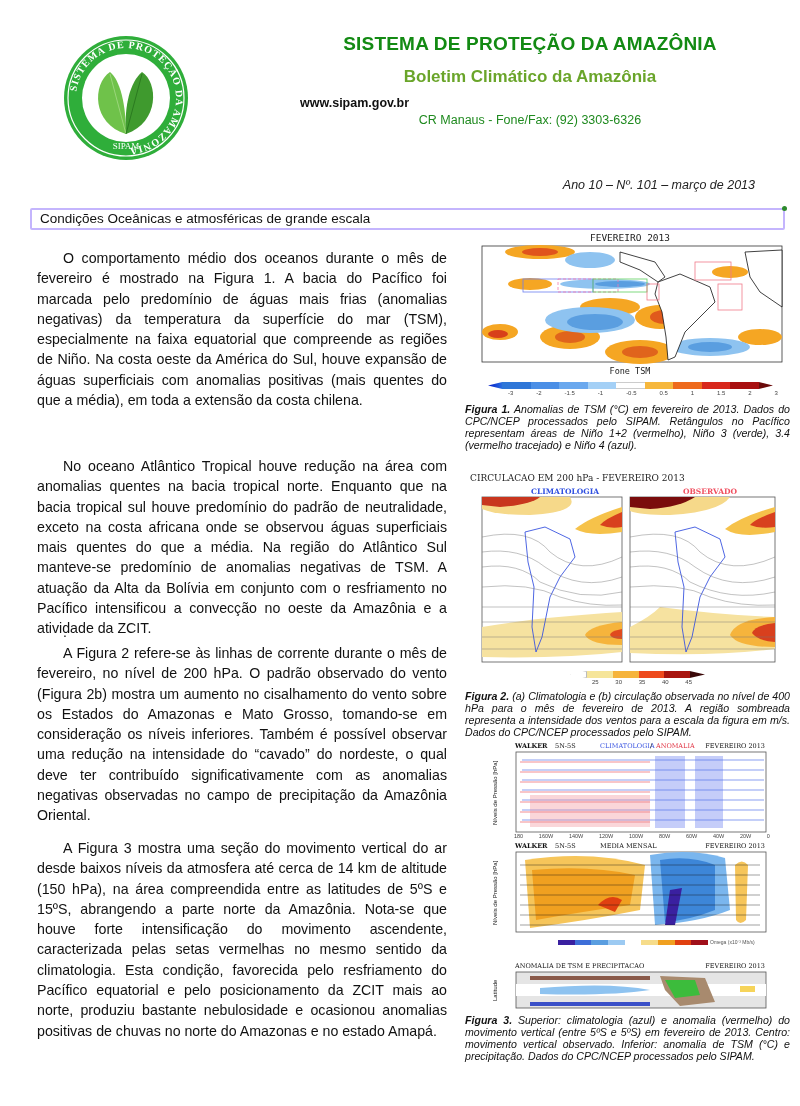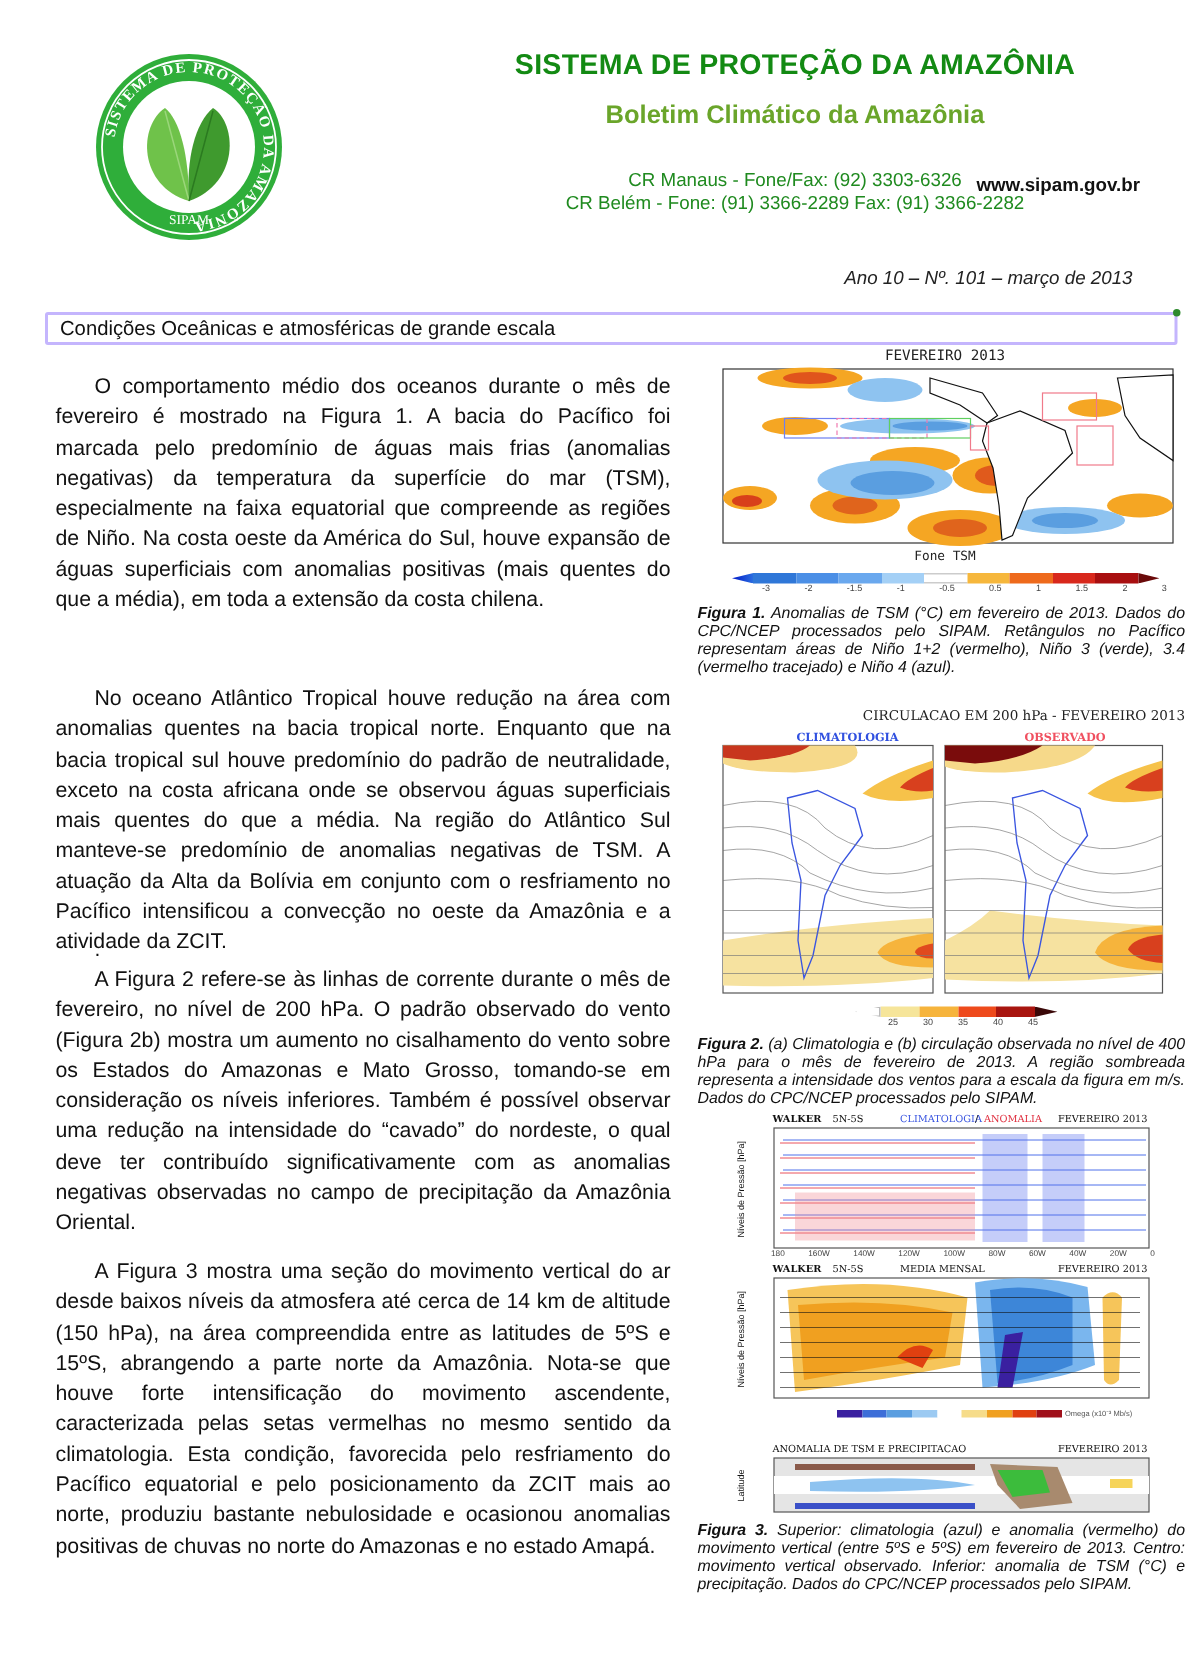--- a/index.html
+++ b/index.html
@@ -2,21 +2,21 @@
 <html><head>
 <meta charset="utf-8">
 <style>
   html, body { margin:0; padding:0; background:#ffffff; }
   body { width:800px; height:1106px; position:relative; overflow:hidden; font-family:"Liberation Sans", sans-serif; color:#111; }
 
   
   .logo { position:absolute; left:62px; top:34px; width:128px; height:128px; }
   .title { position:absolute; left:300px; top:33px; width:460px; text-align:center; font-weight:bold; color:#138a13; font-size:19px; letter-spacing:0.2px; }
   .subtitle { position:absolute; left:300px; top:67px; width:460px; text-align:center; font-weight:bold; color:#6aa52a; font-size:17px; }
-  .website { position:absolute; left:300px; top:96px; width:460px; text-align:right; font-weight:bold; color:#111; font-size:12.5px;margin-top:20px; }
+  .website { position:absolute; left:300px; top:96px; width:460px; text-align:left; font-weight:bold; color:#111; font-size:12.5px; }
   .contacts { position:absolute; left:300px; top:113px; width:460px; text-align:center; color:#1f8a1f; font-size:12.5px; line-height:15px; }
   .edition { position:absolute; right:45px; top:178px; font-style:italic; color:#222; font-size:12.5px; }
 
   
   .section-box { position:absolute; left:30px; top:208px; width:755px; height:22px; border:2px solid #c4b5fd; border-radius:2px; box-sizing:border-box; }
   .section-box::after { content:""; position:absolute; right:-4px; top:-4px; width:5px; height:5px; background:#2d8a2d; border-radius:50%; }
   .section-title { position:absolute; left:8px; top:1px; font-size:13.5px; color:#111; }
 
   
   .col { position:absolute; left:37px; width:410px; font-size:14.2px; line-height:20.3px; text-align:justify; }
@@ -50,21 +50,20 @@
     </text>
     <text x="64" y="115" text-anchor="middle" font-size="9" fill="#ffffff" font-family="Liberation Serif, serif">SIPAM</text>
   </svg>
 </div>
 
 <div class="title">SISTEMA DE PROTEÇÃO DA AMAZÔNIA</div>
 <div class="subtitle">Boletim Climático da Amazônia</div>
 <div class="website">www.sipam.gov.br</div>
 <div class="contacts">
   <div>CR Manaus - Fone/Fax: (92) 3303-6326</div>
-  <div>CR Belém - Fone: (91) 3366-2289 Fax: (91) 3366-2282</div>
 </div>
 <div class="edition">Ano 10 – Nº. 101 – março de 2013</div>
 
 <div class="section-box">
   <span class="section-title">Condições Oceânicas e atmosféricas de grande escala</span>
 </div>
 
 <div class="col p1">
     <p>O comportamento médio dos oceanos durante o mês de fevereiro é mostrado na Figura 1. A bacia do Pacífico foi marcada pelo predomínio de águas mais frias (anomalias negativas) da temperatura da superfície do mar (TSM), especialmente na faixa equatorial que compreende as regiões de Niño. Na costa oeste da América do Sul, houve expansão de águas superficiais com anomalias positivas (mais quentes do que a média), em toda a extensão da costa chilena.</p>
   </div>
@@ -141,21 +140,21 @@
     <span>0.5</span>
     <span>1</span>
     <span>1.5</span>
     <span>2</span>
     <span>3</span>
   </div>
 </div>
 <div class="caption" style="top:403px;"><b>Figura 1.</b><span> Anomalias de TSM (°C) em fevereiro de 2013. Dados do CPC/NCEP processados pelo SIPAM. Retângulos no Pacífico representam áreas de Niño 1+2 (vermelho), Niño 3 (verde), 3.4 (vermelho tracejado) e Niño 4 (azul).</span></div>
 
 <div class="fig" style="left:470px; top:467px; width:320px; height:222px;">
-  <div class="fig-label" style="left:0; width:320px; top:6px; text-align:right; font-family:'DejaVu Serif', serif; font-size:9px;">CIRCULACAO EM 200 hPa - FEVEREIRO 2013</div>
+  <div class="fig-label" style="left:0; width:320px; top:6px; text-align:left; font-family:'DejaVu Serif', serif; font-size:9px;">CIRCULACAO EM 200 hPa - FEVEREIRO 2013</div>
   <div class="fig-label" style="left:30px; width:130px; top:20px; text-align:center; color:#3050e0; font-family:'DejaVu Serif', serif; font-size:7.5px; font-weight:bold;">CLIMATOLOGIA</div>
   <div class="fig-label" style="left:175px; width:130px; top:20px; text-align:center; color:#f05060; font-family:'DejaVu Serif', serif; font-size:7.5px; font-weight:bold;">OBSERVADO</div>
   <svg width="320" height="222" style="position:absolute; left:0; top:0;">
     <g>
       <rect x="12" y="30" width="140" height="165" fill="#fff" stroke="#555" stroke-width="0.8"></rect>
       <path d="M12 30 H100 Q110 45 60 48 Q25 48 12 42 Z" fill="#f6d98a"></path>
       <path d="M12 30 H70 Q60 38 30 40 L12 38 Z" fill="#c8361e"></path>
       <path d="M152 40 Q120 50 105 62 Q120 70 152 65 Z" fill="#f6c24a"></path>
       <path d="M152 45 Q135 52 130 58 Q140 62 152 60 Z" fill="#d8401e"></path>
       <path d="M12 160 Q70 150 152 145 V185 Q90 192 12 190 Z" fill="#f6e2a0"></path>

